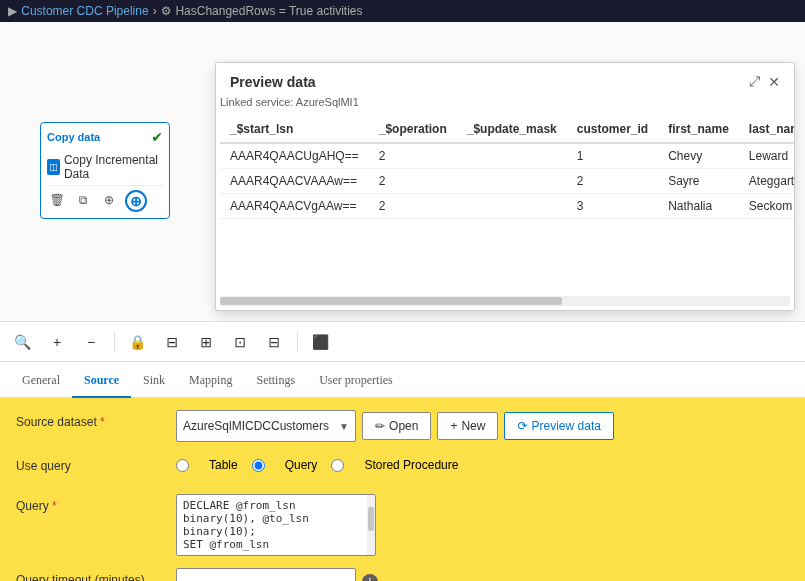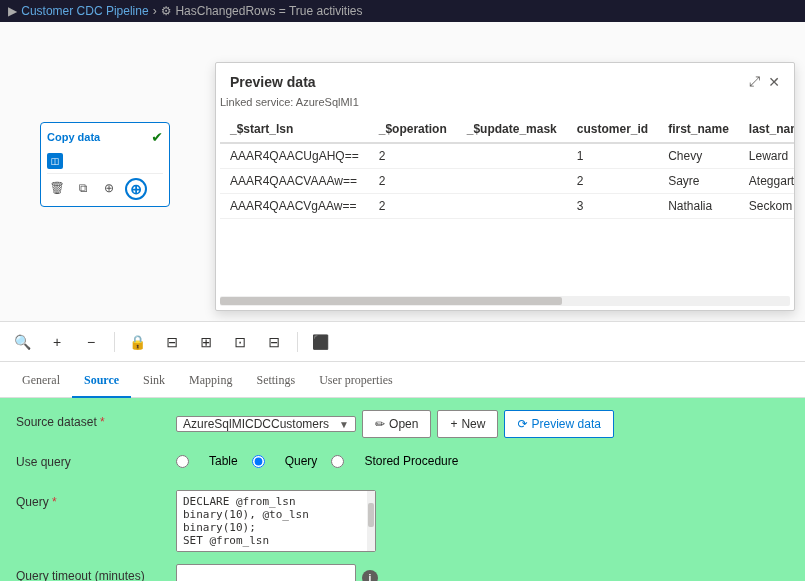--- a/index.html
+++ b/index.html
@@ -208,21 +208,21 @@
       color: #0078d4;
       border-bottom: 2px solid #0078d4;
       font-weight: 600;
     }
 
     
     .settings-panel {
       flex: 1;
       overflow-y: auto;
       padding: 12px 16px;
-      background: #86efac;
+      background: #fde047;
     }
     .form-row {
       display: flex;
       align-items: flex-start;
       margin-bottom: 12px;
       min-height: 28px;
     }
     .form-label {
       width: 160px;
       min-width: 160px;
@@ -233,21 +233,21 @@
     .form-label .required { color: #d13438; }
     .form-control { flex: 1; display: flex; align-items: center; gap: 6px; flex-wrap: wrap; }
 
     
     .select-wrap {
       display: flex;
       align-items: center;
       border: 1px solid #8a8886;
       border-radius: 2px;
       background: #fff;
-      height: 16px;
+      height: 32px;
       padding: 0 6px;
       min-width: 180px;
     }
     .select-wrap select {
       border: none; background: none; outline: none;
       font-size: 12px; color: #323130;
       appearance: none; width: 100%;
     }
     .select-dropdown-icon { color: #605e5c; font-size: 10px; margin-left: 4px; }
 
@@ -330,20 +330,21 @@
 
   <div class="canvas-area">
 
     <div class="copy-node">
       <div class="copy-node-header">
         <span class="copy-node-title">Copy data</span>
         <span class="copy-node-check">✔</span>
       </div>
       <div class="copy-node-body">
         <div class="copy-node-icon">◫</div>
+        <span>Copy Incremental Data</span>
       </div>
       <div class="copy-node-actions">
         <button class="node-action-btn" title="Delete">🗑</button>
         <button class="node-action-btn" title="Copy">⧉</button>
         <button class="node-action-btn" title="Clone">⊕</button>
         <button class="node-add-btn" title="Add activity">⊕</button>
       </div>
     </div>
 
     <div class="preview-modal">

